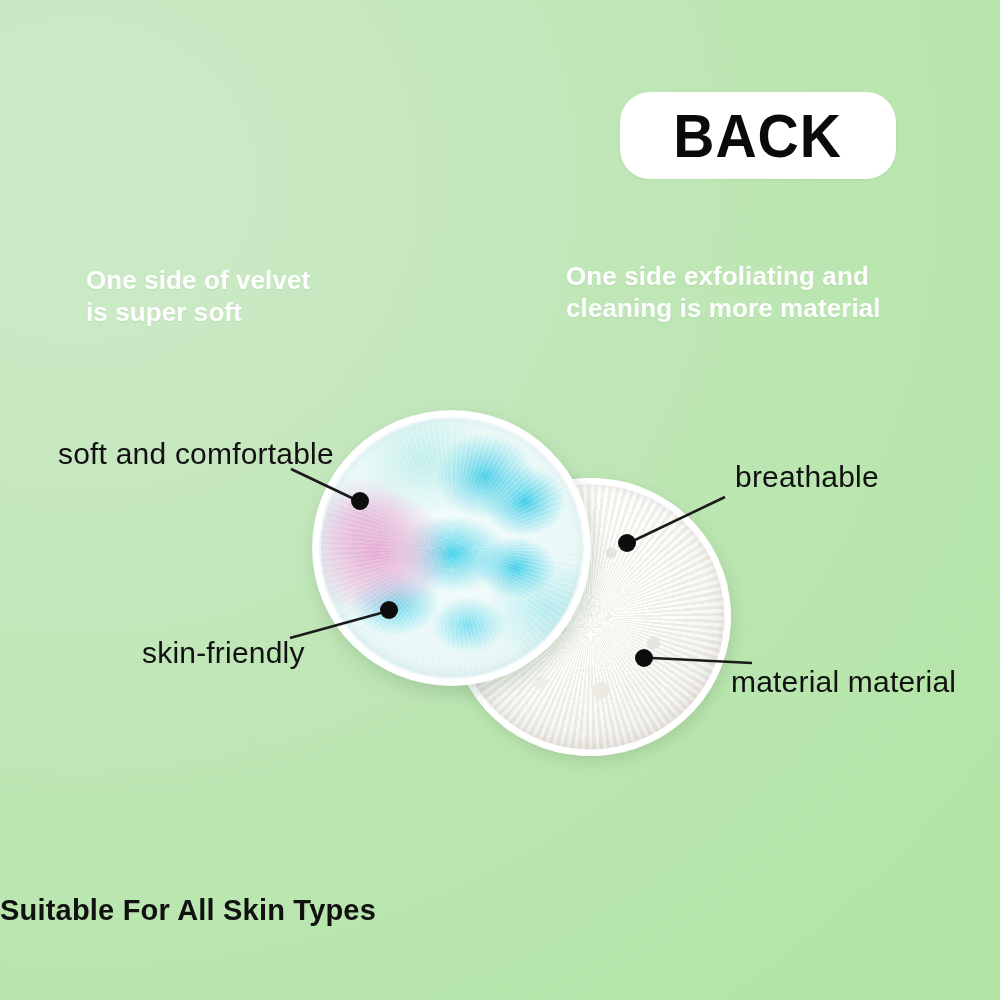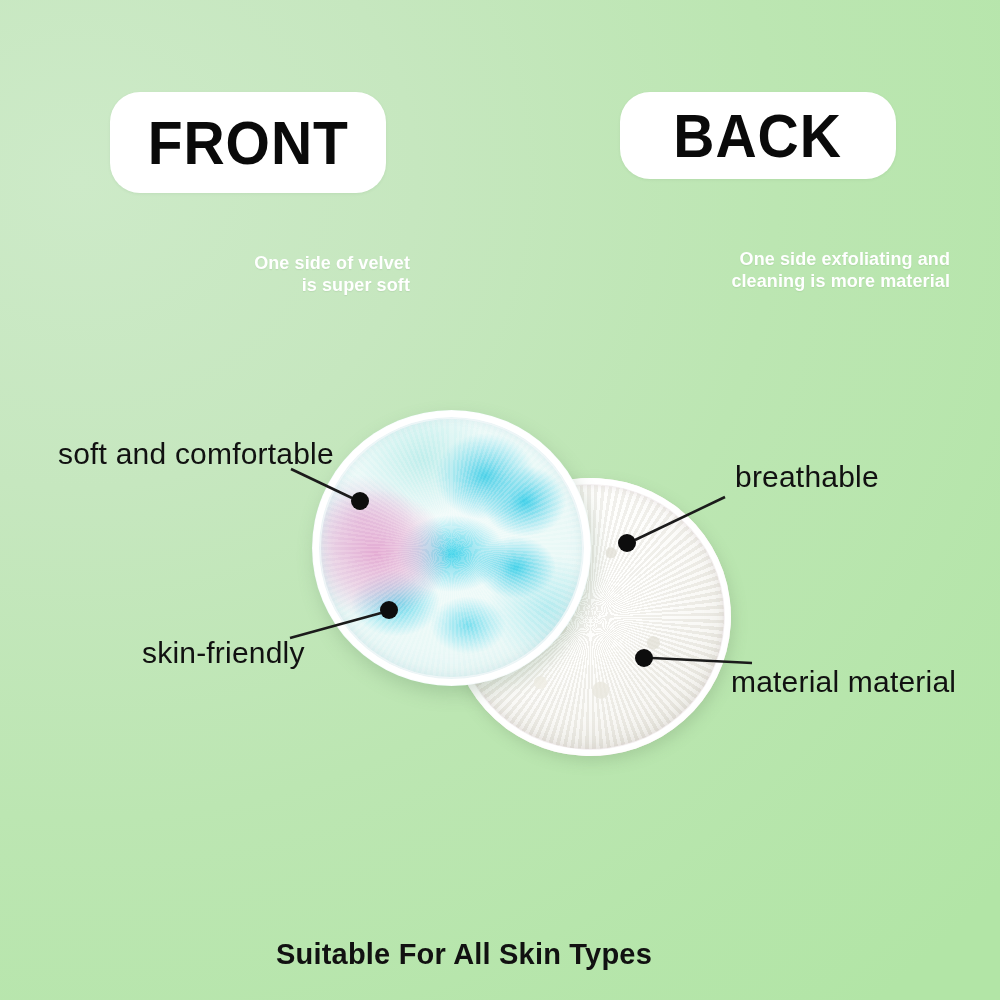--- a/index.html
+++ b/index.html
@@ -35,27 +35,28 @@
     color: #0a0a0a;
     line-height: 1;
     transform: scaleX(0.92);
   }
   #badge-front { left: 110px; top: 92px; width: 276px; height: 101px; }
   #badge-back  { left: 620px; top: 92px; width: 276px; height: 87px; }
 
   
   .subtitle {
     position: absolute;
-    text-align: right;
+    text-align: left;
     color: #ffffff;
     font-weight: 700;
-    font-size: 18px;
+    font-size: 26px;
     line-height: 1.22;
     letter-spacing: 0.1px;
     text-shadow: 0 1px 1px rgba(120,160,115,0.18);
+    margin-top: 12px;
   }
   #subtitle-front { left: 86px; top: 253px; width: 324px; }
   #subtitle-back  { left: 566px; top: 249px; width: 384px; }
 
   
   #pads { position: absolute; left: 0; top: 0; width: 1000px; height: 1000px; }
 
   .pad {
     position: absolute;
     border-radius: 50%;
@@ -152,36 +153,32 @@
   #label-soft      { left: 58px;  top: 437px; }
   #label-skin      { left: 142px; top: 636px; }
   #label-breath    { left: 735px; top: 460px; }
   #label-natural   { left: 731px; top: 665px; }
 
   
   #footer-text {
     position: absolute;
     left: 0; top: 894px;
     width: 928px;
-    text-align: center;
+    text-align: left;
     font-size: 29px;
     font-weight: 700;
     color: #111111;
     letter-spacing: 0.2px;
-    margin-top: 44px;
   }
 </style>
 </head>
 <body>
 
 <div id="stage">
 
-  <div id="badge-front" class="badge">
-    <span class="badge-text">FRONT</span>
-  </div>
   <div id="badge-back" class="badge">
     <span class="badge-text">BACK</span>
   </div>
 
   <div id="subtitle-front" class="subtitle">
     <div>One side of velvet</div>
     <div>is super soft</div>
   </div>
   <div id="subtitle-back" class="subtitle">
     <div>One side exfoliating and</div>

